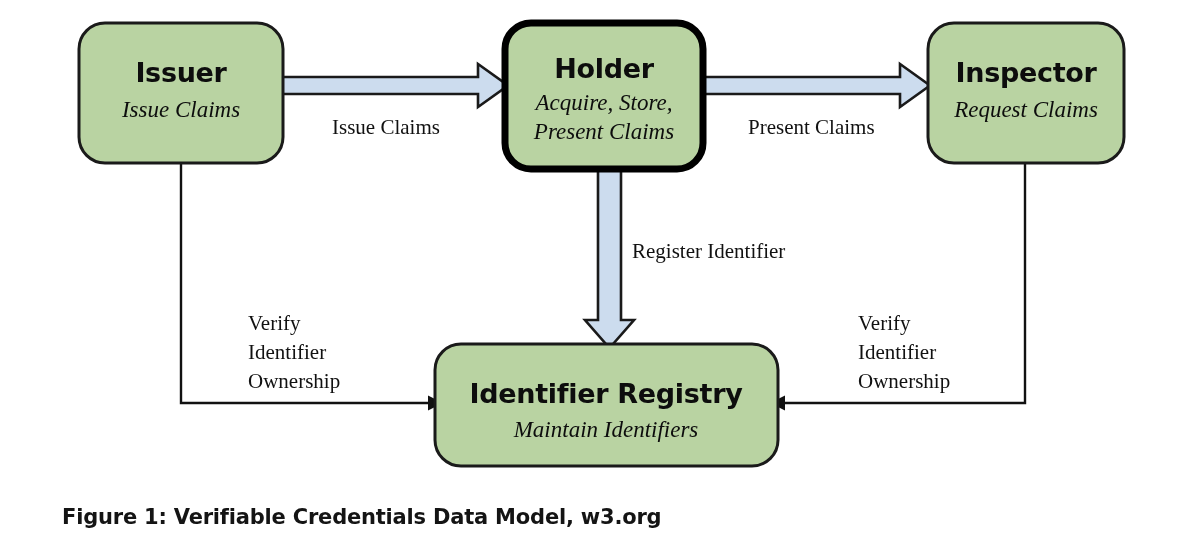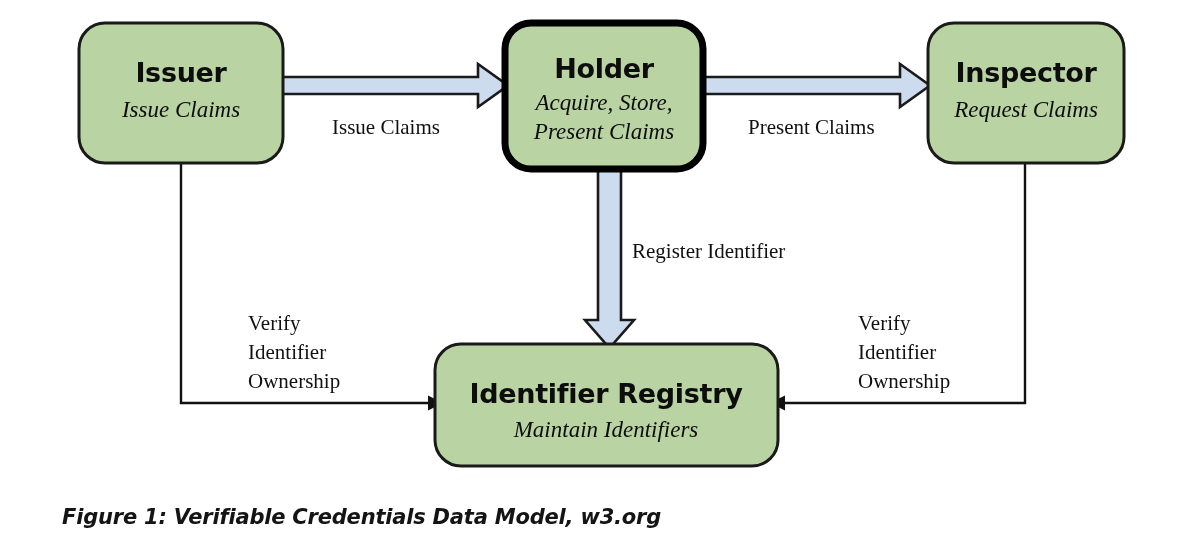--- a/index.html
+++ b/index.html
@@ -47,21 +47,20 @@
     font-family: "Liberation Serif", serif;
     font-size: 21px;
     fill: #111111;
   }
   .edge-label.anchor-start { text-anchor: start; }
   .caption-text {
     position: absolute;
     left: 62px;
     top: 505px;
     font-family: "DejaVu Sans", sans-serif;
-    font-style: italic;
     font-weight: bold;
     font-size: 21px;
     color: #141414;
     white-space: nowrap;
     letter-spacing: -0.2px;
     text-align: right;
   }
 </style>
 </head>
 <body>

